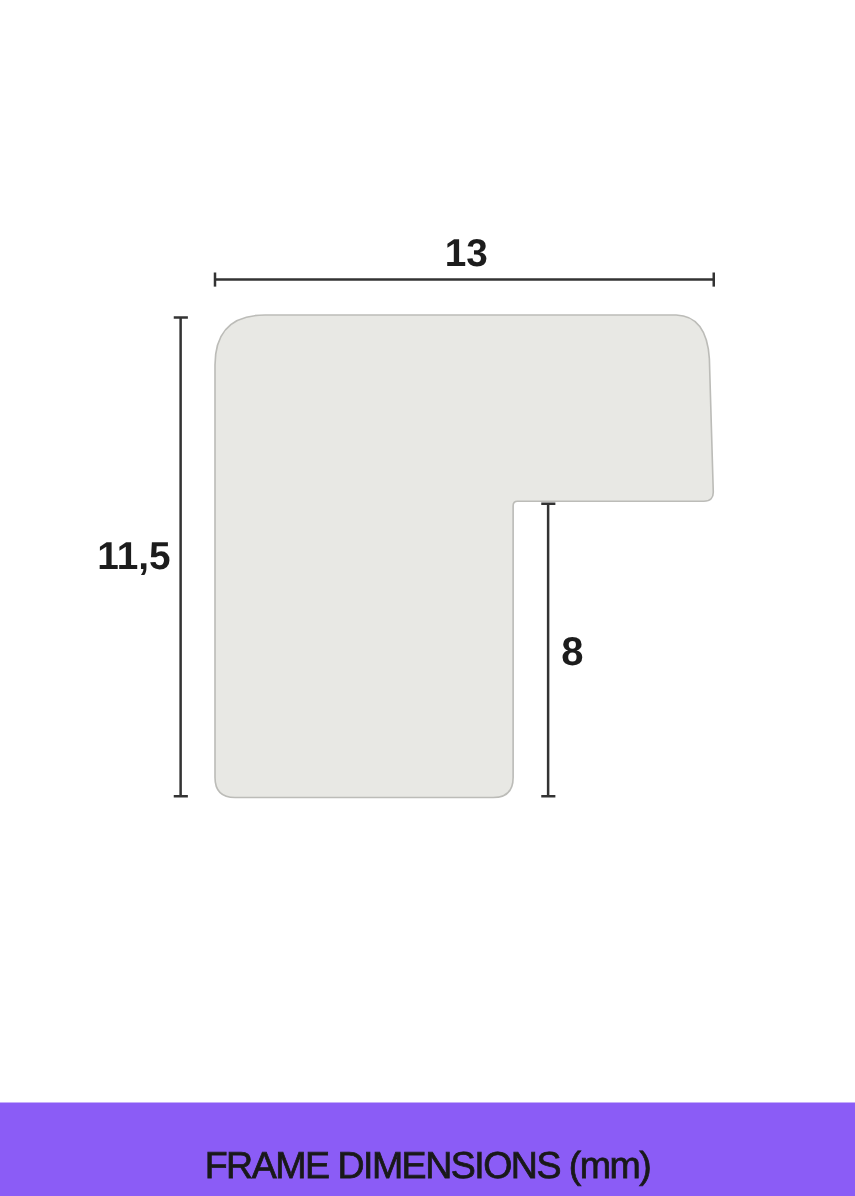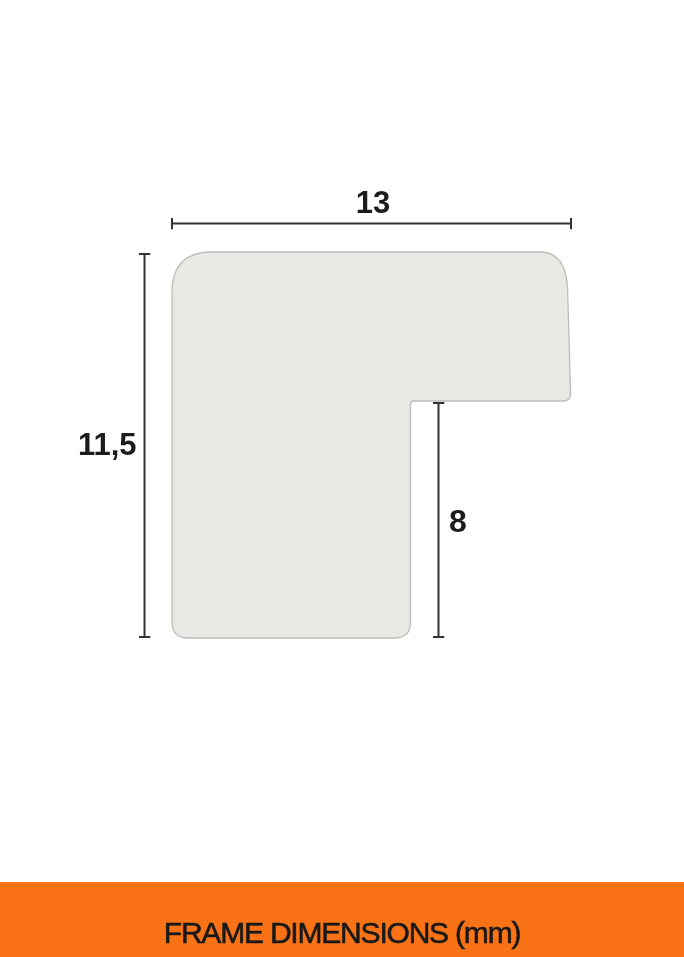--- a/index.html
+++ b/index.html
@@ -1,17 +1,17 @@
 <!DOCTYPE html>
 <html><head>
 <meta charset="utf-8">
 <style>
   html,body{margin:0;padding:0;width:684px;height:957px;background:#ffffff;overflow:hidden;}
   body{font-family:"Liberation Sans", sans-serif;}
-  .bar{position:absolute;left:0;top:882px;width:684px;height:75px;background:#f97316;}
+  .bar{position:absolute;left:0;top:882px;width:684px;height:75px;background:#8b5cf6;}
   .bar span{position:absolute;left:0;right:0;top:13px;text-align:center;font-size:30px;line-height:75px;color:#191919;letter-spacing:-1.2px;-webkit-text-stroke:0.6px #191919;}
 </style>
 </head>
 <body>
 
 <svg width="684" height="882" viewBox="0 0 684 882" xmlns="http://www.w3.org/2000/svg">
 
   <path d="M 212,252
            L 541,252
            C 556,252.5 566,263 567.5,287

